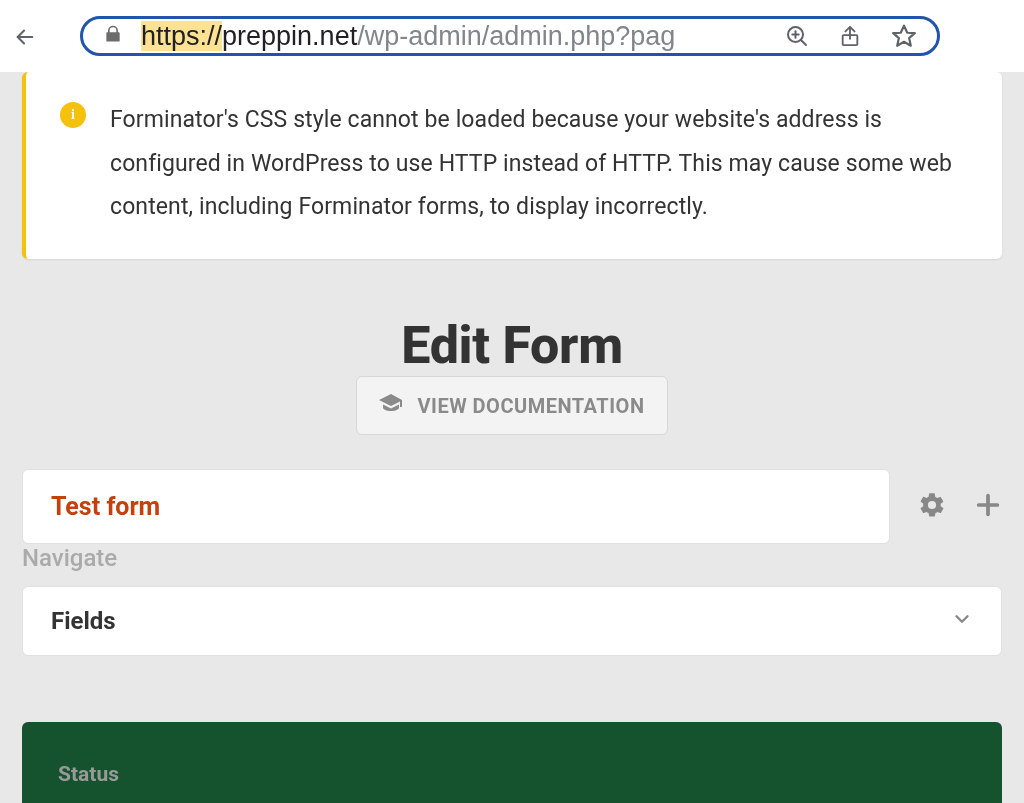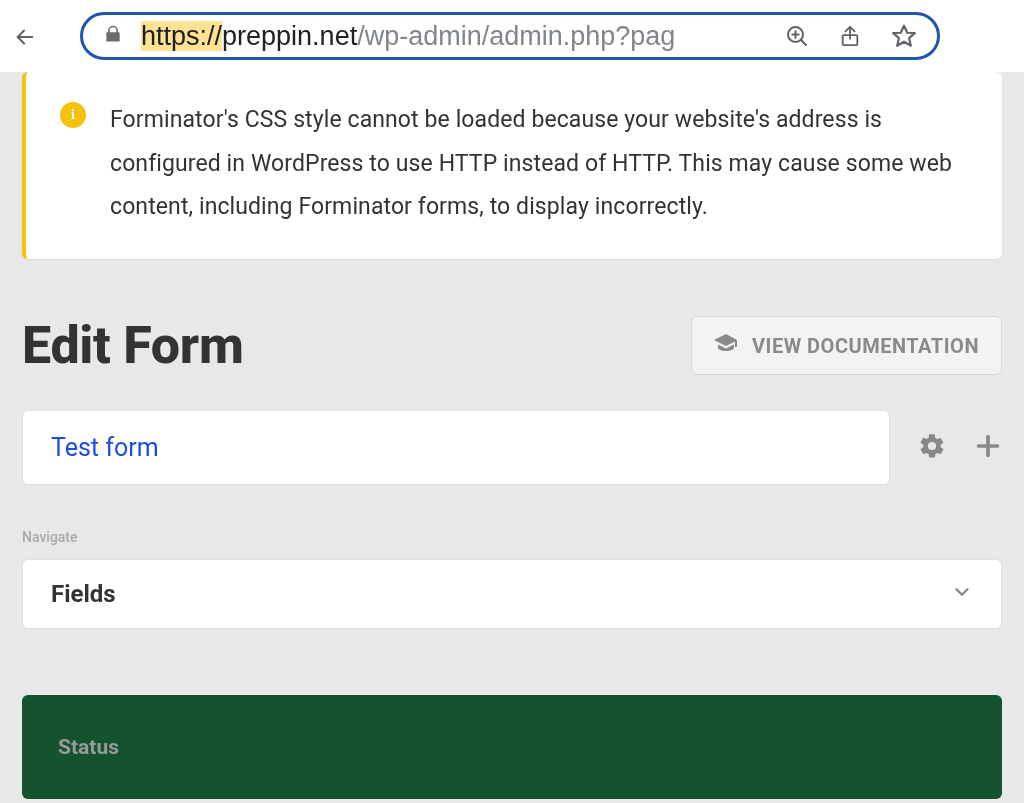--- a/index.html
+++ b/index.html
@@ -20,21 +20,21 @@
     }
     .back-arrow {
       color: #606367;
       padding: 6px 10px 0 0;
     }
     .addr-pill {
       position: relative;
       flex: 0 0 auto;
       width: 860px;
       margin-left: 34px;
-      height: 48px;
+      height: 40px;
       border: 3px solid #2054ad;
       border-radius: 28px;
       display: flex;
       align-items: center;
       padding: 0 20px;
       background: #fff;
     }
     .addr-lock { color: #6c6c6c; margin-right: 18px; }
     .addr-url {
       font-family: Arial, Helvetica, sans-serif;
@@ -93,20 +93,21 @@
       line-height: 1.9;
       color: #333;
       font-weight: 400;
       letter-spacing: 0.1px;
     }
     .header-row {
       display: flex;
       align-items: center;
       justify-content: space-between;
       margin-top: 56px;
+      flex-direction: column;
     }
     .page-title {
       font-size: 52px;
       font-weight: 800;
       color: #333;
       letter-spacing: -0.3px;
     }
     .doc-btn {
       display: flex;
       align-items: center;
@@ -126,29 +127,28 @@
       gap: 28px;
       margin-top: 34px;
     }
     .form-name-input {
       flex: 1 1 auto;
       background: #fff;
       border: 1px solid #e0e0e0;
       border-radius: 6px;
       padding: 22px 28px;
       font-size: 25px;
-      font-weight: 400;
-      color: #1d4ed8;
+      font-weight: 700;
+      color: #c2410c;
     }
     .icon-btn {
       color: #888;
     }
     .nav-label {
-      margin-top: 44px;
-      font-size: 14px;
+      font-size: 24px;
       font-weight: 500;
       color: #aaa;
     }
     .nav-select {
       margin-top: 14px;
       background: #fff;
       border: 1px solid #e0e0e0;
       border-radius: 6px;
       padding: 20px 28px;
       display: flex;

